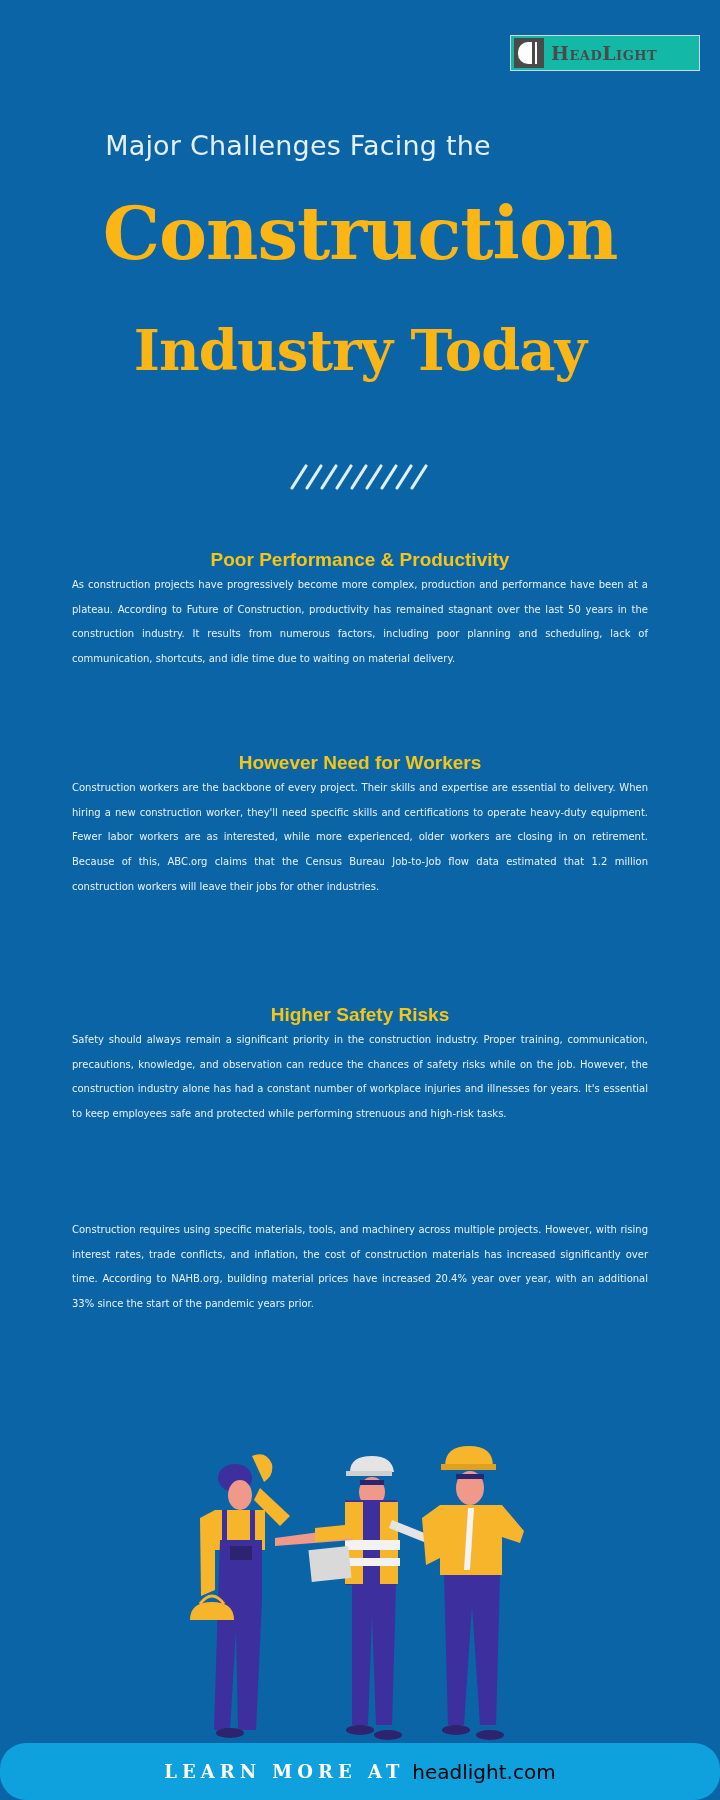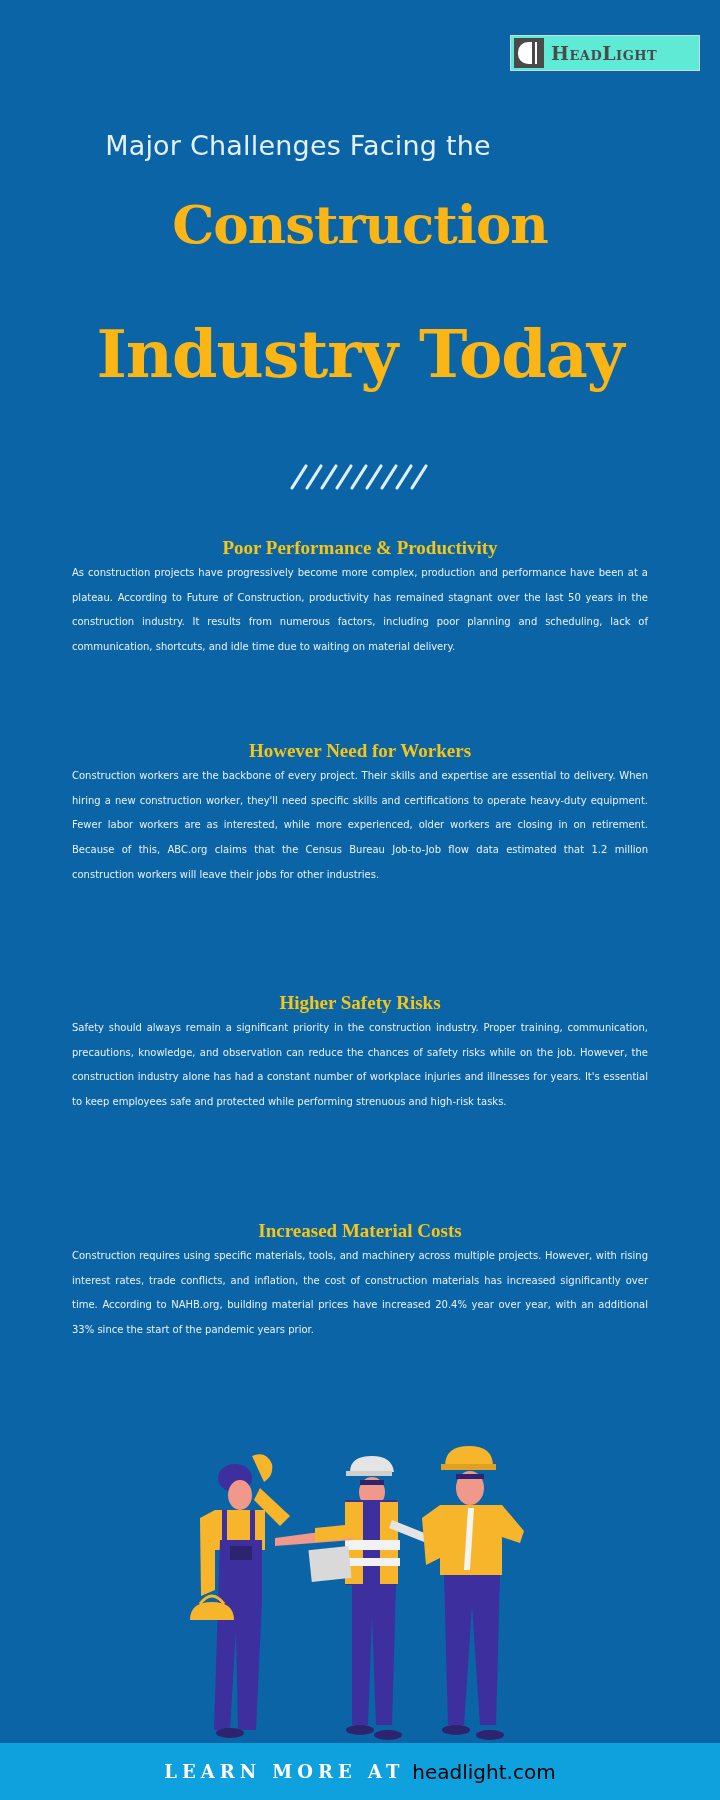--- a/index.html
+++ b/index.html
@@ -7,21 +7,21 @@
     body {
       background: #0b64a5;
       font-family: "DejaVu Sans", sans-serif;
       position: relative;
       color: #e8f2fb;
     }
     .logo {
       position: absolute;
       left: 510px; top: 35px;
       width: 190px; height: 36px;
-      background: #5eead4;
+      background: #14b8a6;
       border: 1px solid #cfd8e0;
       display: flex; align-items: center;
     }
     .logo .lamp {
       width: 30px; height: 30px;
       margin-left: 3px;
       background: #4a4a4a;
       position: relative;
     }
     .logo .lamp::before {
@@ -58,38 +58,39 @@
     }
     .headline {
       position: absolute;
       left: 0; width: 720px;
       text-align: center;
       font-family: "DejaVu Serif", serif;
       font-weight: bold;
       color: #fbb514;
       line-height: 1;
     }
-    .headline.l1 { top: 198px; font-size: 53px; letter-spacing: -1px; }
-    .headline.l2 { top: 322px; font-size: 65px; letter-spacing: -1px; }
+    .headline.l1 { top: 198px; font-size: 72px; letter-spacing: -1px; }
+    .headline.l2 { top: 322px; font-size: 56px; letter-spacing: -1px; }
     .slashes {
       position: absolute;
       left: 288px; top: 462px;
       width: 144px; height: 30px;
     }
     .section {
       position: absolute;
       left: 72px; width: 576px;
     }
     .section h2 {
       text-align: center;
-      font-family: Liberation Serif, serif;
+      font-family: Liberation Sans, sans-serif;
       font-weight: bold;
       font-size: 19px;
       color: #f5c518;
       line-height: 26px;
+      margin-top: 12px;
     }
     .section p {
       font-family: "DejaVu Sans", sans-serif;
       font-size: 10px;
       line-height: 24.7px;
       color: #e8f2fb;
       text-align: justify;
       text-align-last: left;
     }
     #sec-1 { top: 535px; }
@@ -99,21 +100,21 @@
     .illustration {
       position: absolute;
       left: 160px; top: 1400px;
       width: 400px; height: 345px;
     }
     .footer {
       position: absolute;
       left: 0; top: 1743px;
       width: 720px; height: 57px;
       background: #0fa1de;
-      display: flex; align-items: center; justify-content: center;
+      display: flex; align-items: center; justify-content: center; border-radius: 26px;
     }
     .footer .cta {
       font-family: "DejaVu Serif", serif;
       font-weight: bold;
       font-size: 18px;
       color: #ffffff;
       letter-spacing: 5px;
       margin-right: 8px;
     }
     .footer .link {
@@ -158,21 +159,20 @@
   <h2>However Need for Workers</h2>
   <p>Construction workers are the backbone of every project. Their skills and expertise are essential to delivery. When hiring a new construction worker, they'll need specific skills and certifications to operate heavy-duty equipment. Fewer labor workers are as interested, while more experienced, older workers are closing in on retirement. Because of this, ABC.org claims that the Census Bureau Job-to-Job flow data estimated that 1.2 million construction workers will leave their jobs for other industries.</p>
 </div>
 
 <div class="section" id="sec-3">
   <h2>Higher Safety Risks</h2>
   <p>Safety should always remain a significant priority in the construction industry. Proper training, communication, precautions, knowledge, and observation can reduce the chances of safety risks while on the job. However, the construction industry alone has had a constant number of workplace injuries and illnesses for years. It's essential to keep employees safe and protected while performing strenuous and high-risk tasks.</p>
 </div>
 
 <div class="section" id="sec-4">
-  <h2>Increased Material Costs</h2>
   <p>Construction requires using specific materials, tools, and machinery across multiple projects. However, with rising interest rates, trade conflicts, and inflation, the cost of construction materials has increased significantly over time. According to NAHB.org, building material prices have increased 20.4% year over year, with an additional 33% since the start of the pandemic years prior.</p>
 </div>
 
 <svg class="illustration" viewBox="0 0 400 345">
 
   <g>
     <ellipse cx="75" cy="78" rx="17" ry="14" fill="#3d2f9e"></ellipse>
     <ellipse cx="80" cy="95" rx="12" ry="15" fill="#f0998a"></ellipse>
     <path d="M92 56 q14 -6 20 8 q2 12 -8 18 z" fill="#f7b52c"></path>
     <path d="M100 88 l30 28 l-10 10 l-26 -26 z" fill="#f7b52c"></path>

